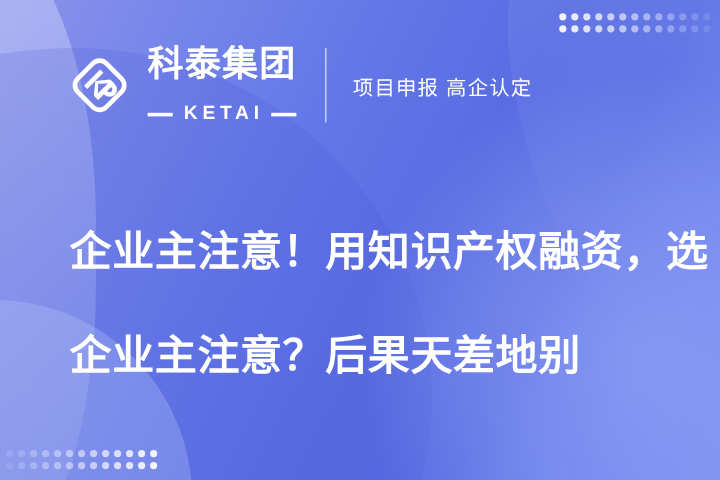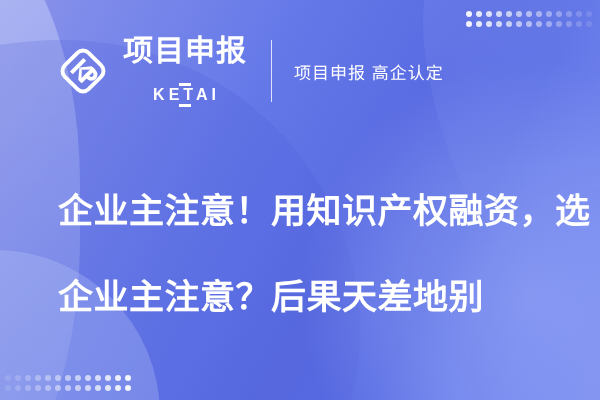--- a/index.html
+++ b/index.html
@@ -157,21 +157,20 @@
     font-weight: bold;
     color: #ffffff;
     letter-spacing: 1px;
     white-space: nowrap;
   }
   .logo-en-row {
     display: flex;
     align-items: center;
     margin-top: 17px;
     width: 100%;
-    flex-direction: column;
   }
   .logo-rule {
     height: 3px;
     background: #ffffff;
     flex: 1 1 auto;
     min-width: 12px;
   }
   .logo-en {
     font-size: 16px;
     font-weight: bold;
@@ -311,21 +310,21 @@
           <polygon points="41,50 55,33 63,33 47,50"></polygon>
 
           <polygon points="41,50 55,67 63,67 47,50"></polygon>
 
           <rect x="57" y="33" width="7" height="34"></rect>
           <path d="M57 33 h8 a11 11 0 0 1 0 22 h-8 v-7 h8 a4 4 0 0 0 0 -8 h-8 z"></path>
         </g>
       </svg>
 
       <div class="logo-words">
-        <div class="logo-cn">项目申报</div>
+        <div class="logo-cn">科泰集团</div>
         <div class="logo-en-row">
           <span class="logo-rule"></span>
           <span class="logo-en">KETAI</span>
           <span class="logo-rule"></span>
         </div>
       </div>
     </div>
 
     <div class="header-divider"></div>
 

